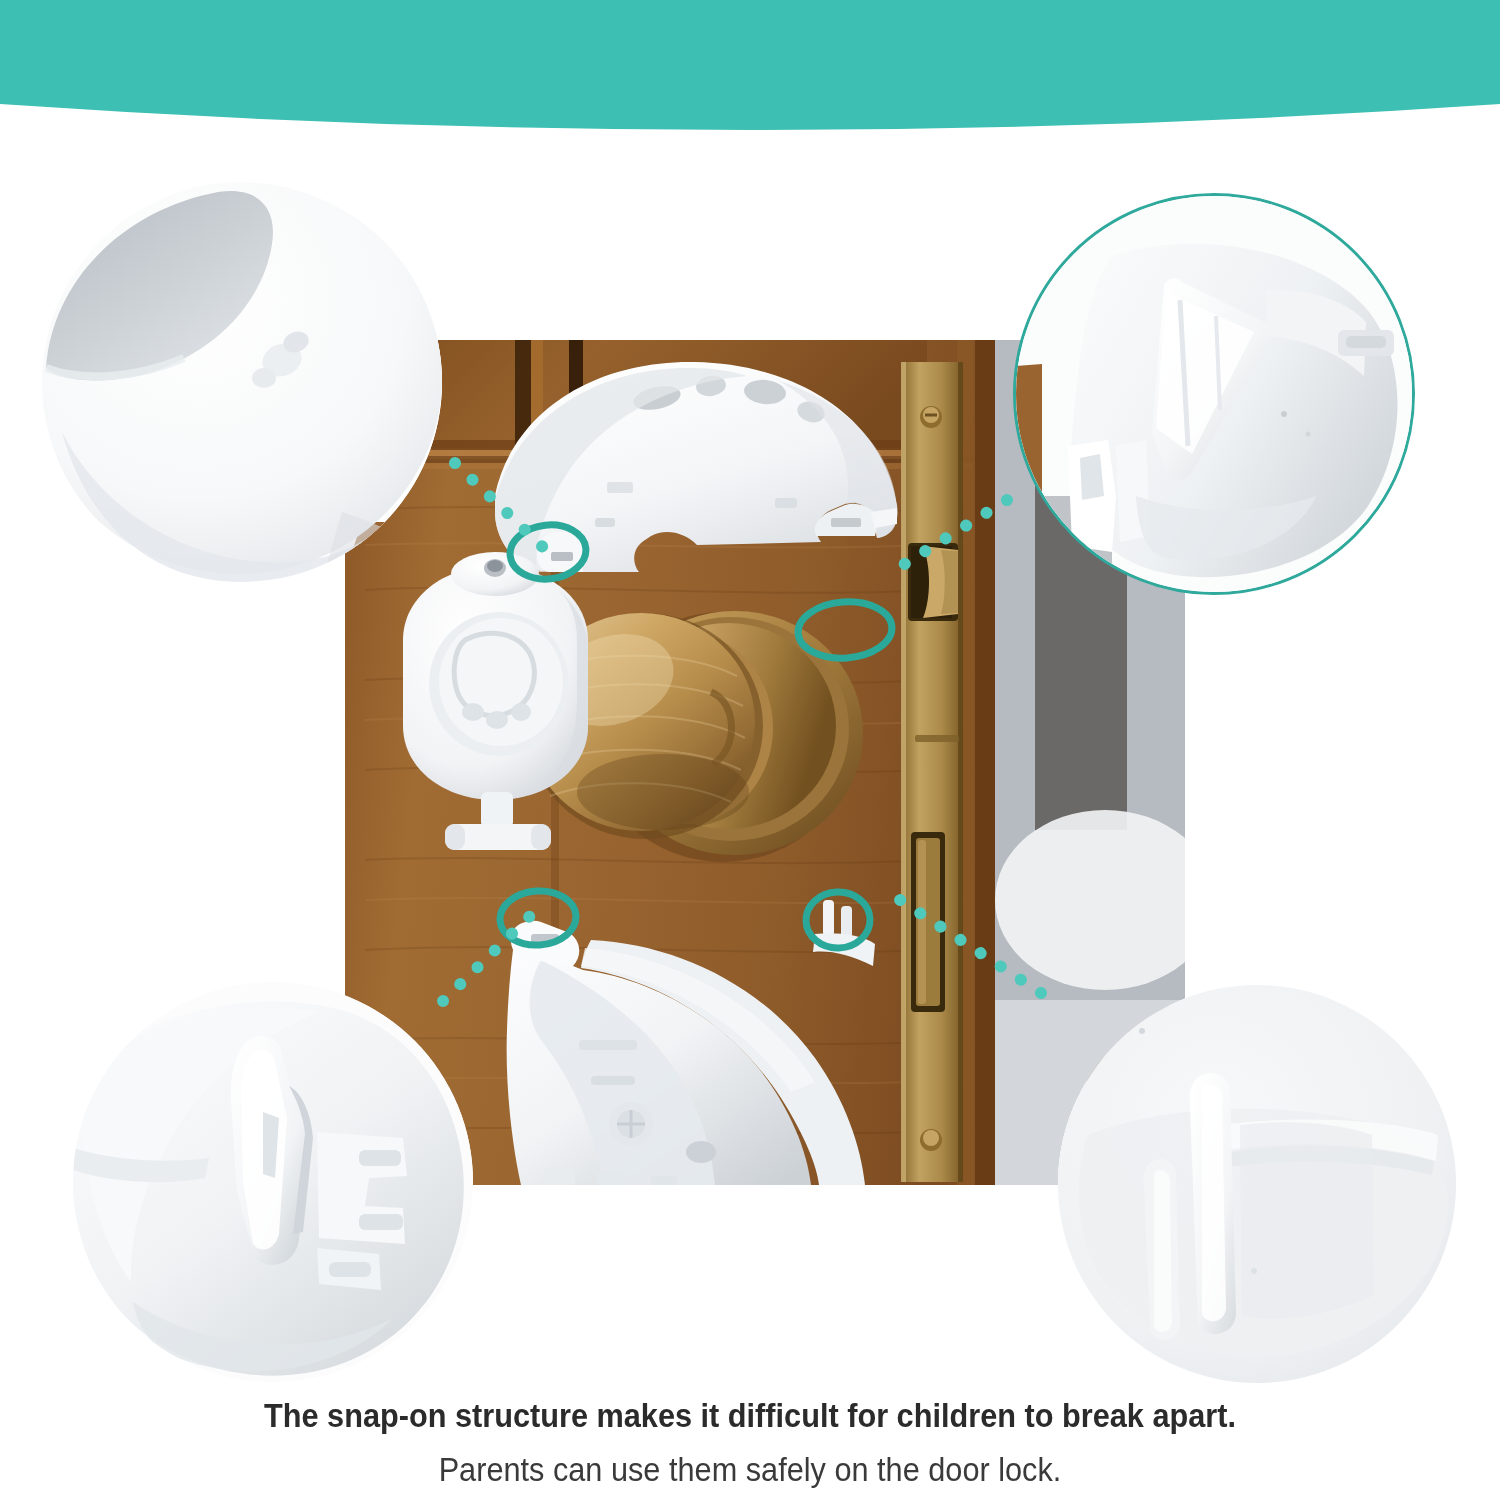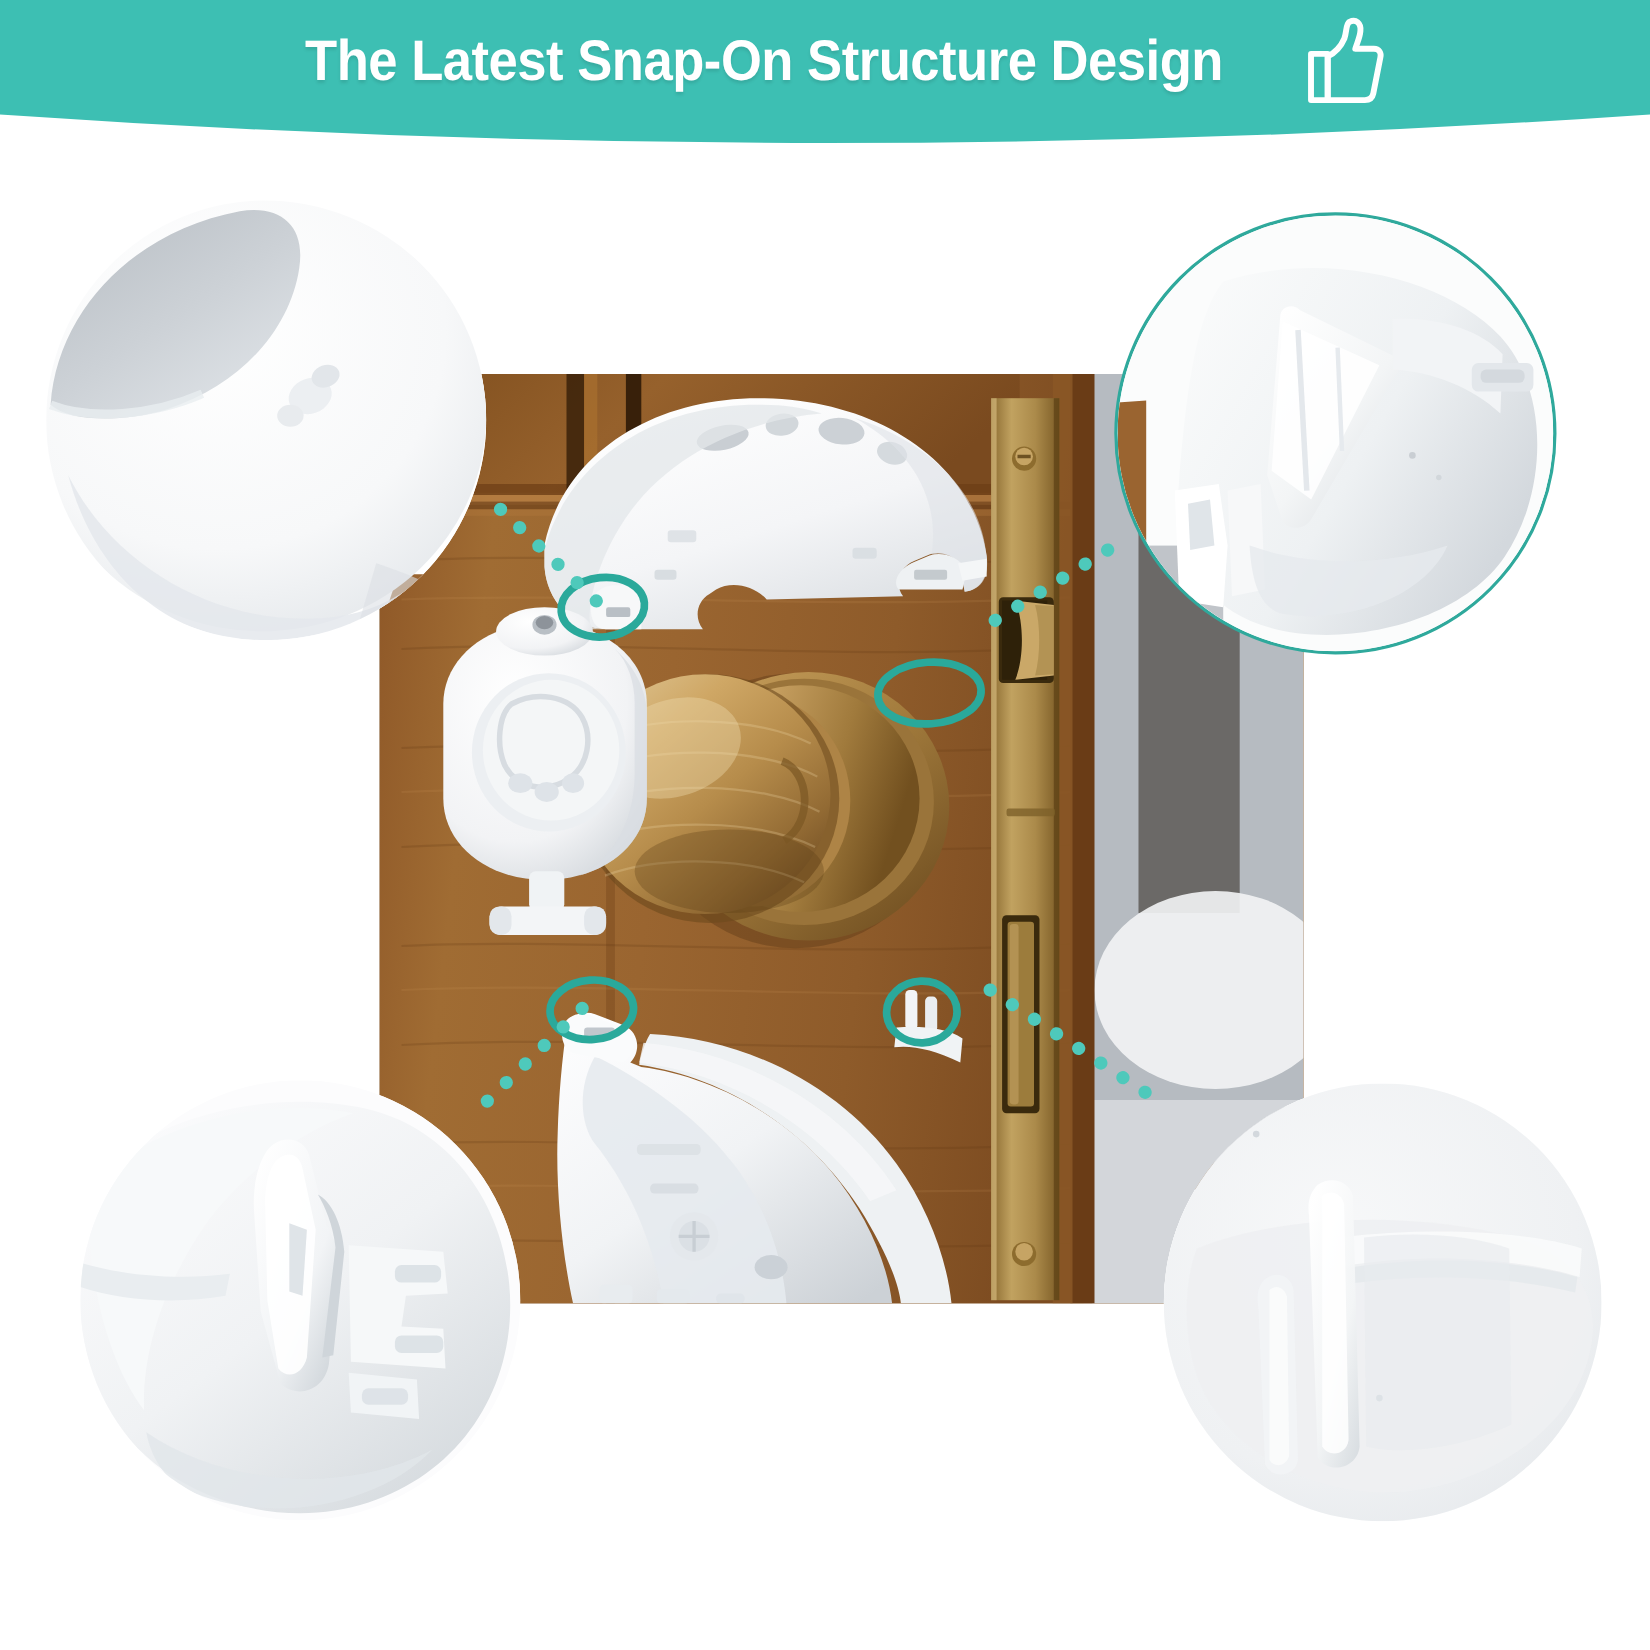--- a/index.html
+++ b/index.html
@@ -64,28 +64,20 @@
 </style>
 </head>
 <body>
 
 <div id="stage">
 
   <div class="banner">
     <svg class="banner-svg" width="1500" height="150" viewBox="0 0 1500 150">
       <path d="M0,0 L1500,0 L1500,104 Q750,156 0,104 Z" fill="#3dbfb3"></path>
     </svg>
-    <div class="banner-inner">
-      <div class="banner-title">The Latest Snap-On Structure Design</div>
-      <svg class="thumb-icon" viewBox="0 0 64 72">
-        <path d="M7,30 L20,30 L20,66 L7,66 Z" fill="none" stroke="#ffffff" stroke-width="4.6" stroke-linejoin="round"></path>
-        <path d="M20,32 C26,29 30,25 33,18 C35,12 34,7 37,5 C42,2.5 46,6 45.5,12 C45.2,17 43,21 41.5,26 L56,26
-                 C60,26 62,29 61,33 L55.5,61 C54.8,64.5 52.5,66 49,66 L20,66 Z" fill="none" stroke="#ffffff" stroke-width="4.6" stroke-linejoin="round" stroke-linecap="round"></path>
-      </svg>
-    </div>
   </div>
 
   <div class="photo">
     <svg class="photo-svg" width="840" height="845" viewBox="0 0 840 845">
       <defs>
         <linearGradient id="woodMain" x1="0" y1="0" x2="1" y2="0.15">
           <stop offset="0" stop-color="#8c5526"></stop>
           <stop offset="0.18" stop-color="#a06c33"></stop>
           <stop offset="0.45" stop-color="#9a6530"></stop>
           <stop offset="0.75" stop-color="#8e5b2a"></stop>
@@ -520,14 +512,18 @@
 
   <svg class="connectors" width="1500" height="1500" viewBox="0 0 1500 1500">
     <g stroke="#4ec9bb" stroke-width="12" stroke-linecap="round" stroke-dasharray="0.1 24" fill="none">
       <path d="M455,463 L548,552"></path>
       <path d="M1007,500 L895,570"></path>
       <path d="M443,1001 L530,916"></path>
       <path d="M1041,993 L888,892"></path>
     </g>
   </svg>
 
+  <div class="footer">
+    <div class="footer-head">The snap-on structure makes it difficult for children to break apart.</div>
+    <div class="footer-sub">Parents can use them safely on the door lock.</div>
+  </div>
 
 </div>
 
 </body></html>

